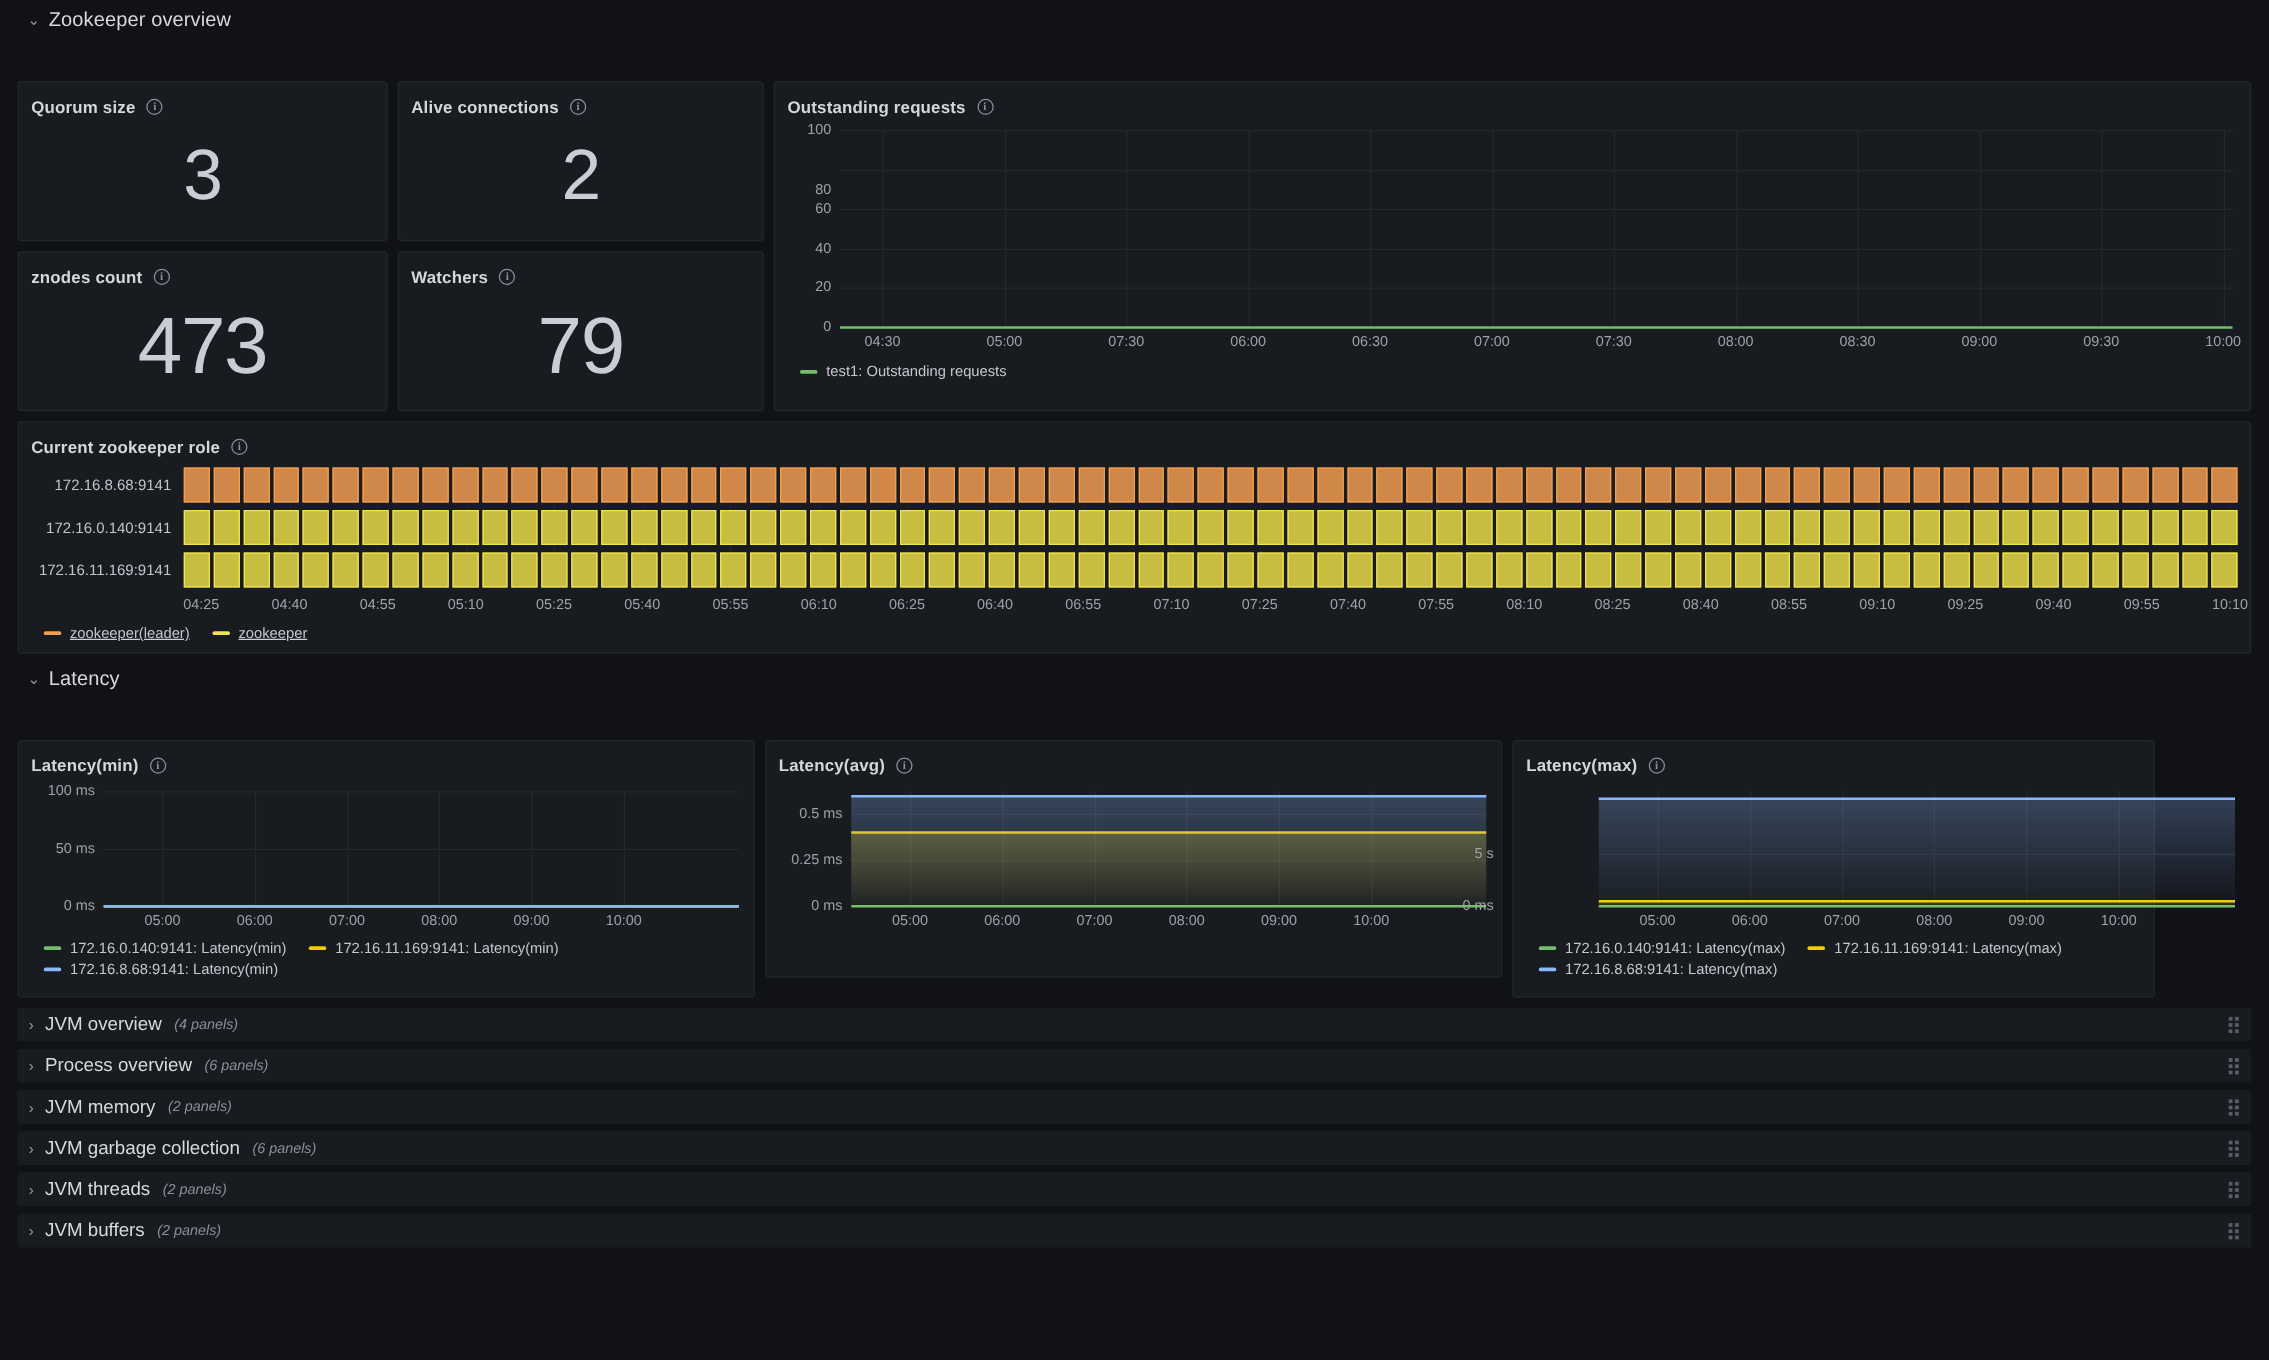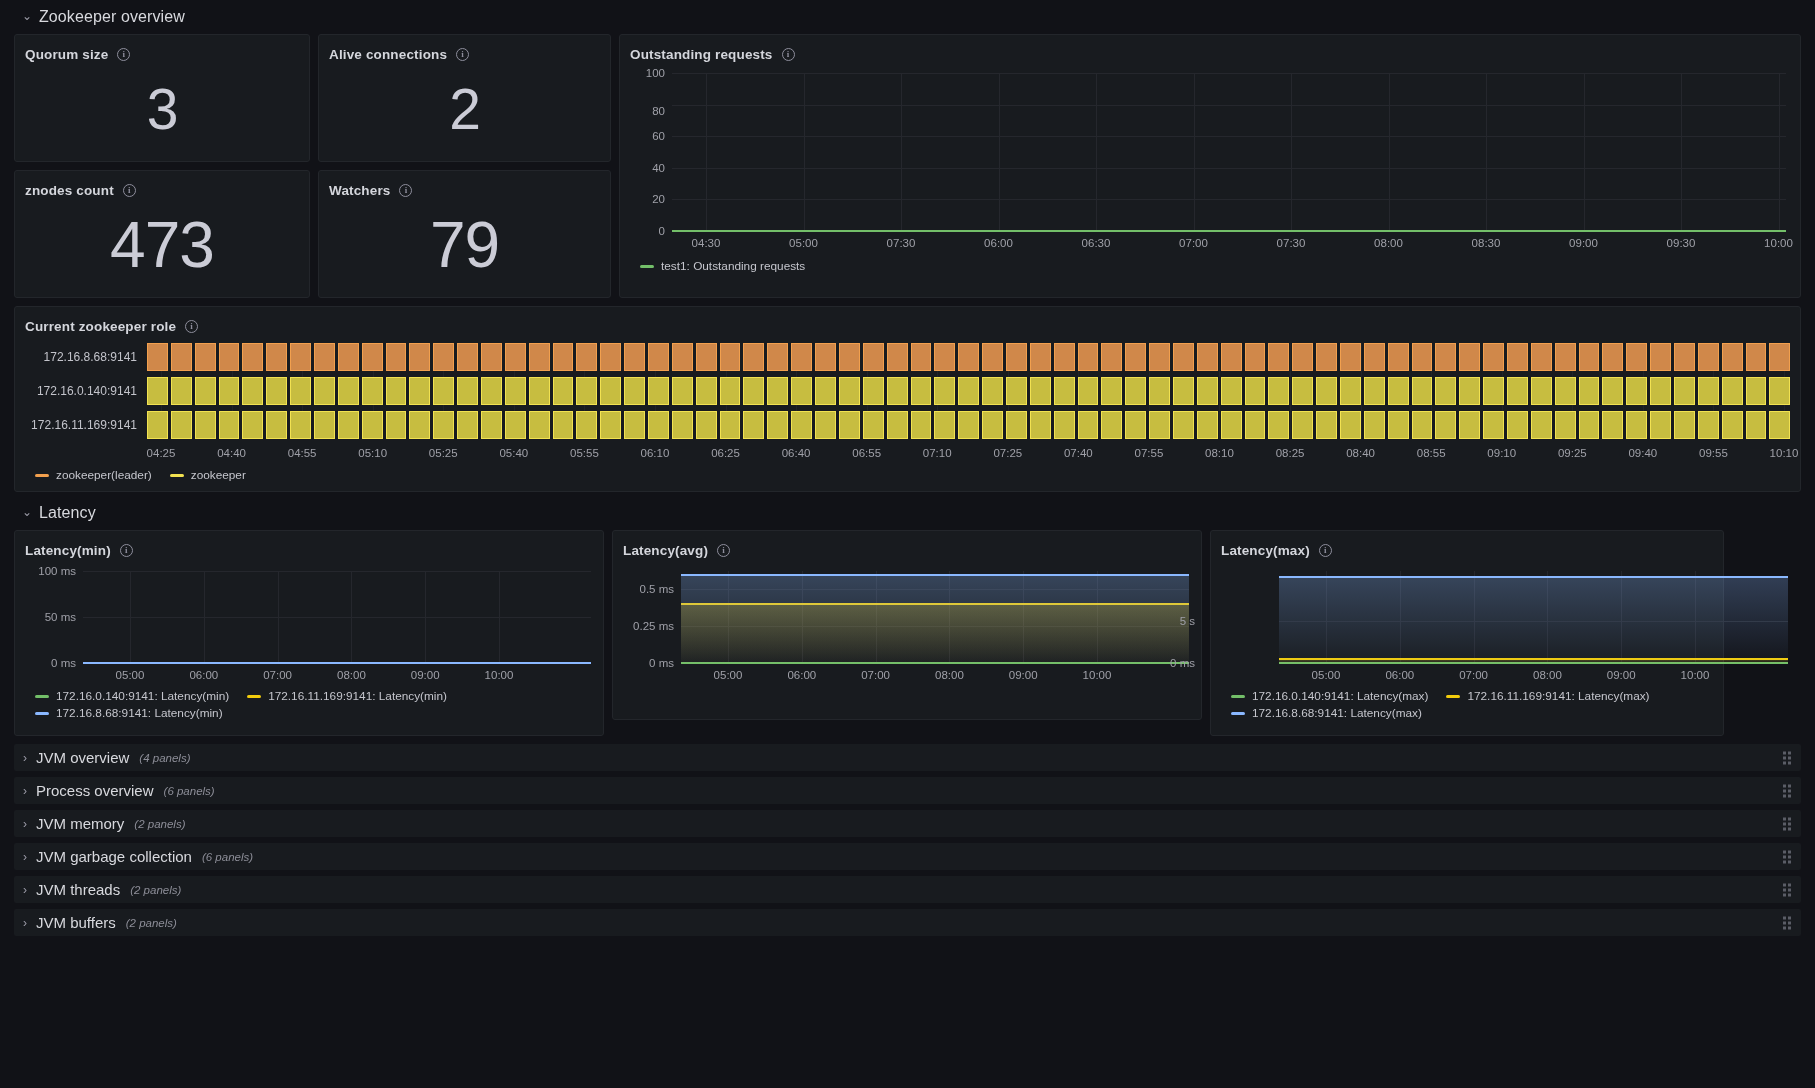--- a/index.html
+++ b/index.html
@@ -28,20 +28,21 @@
   .row-header .row-title {
     font-size: 16px; font-weight: 500; color: #d8d9de; letter-spacing: .1px;
   }
 
   
   .panel {
     background: #181b1f;
     border: 1px solid #23262b;
     border-radius: 3px;
     position: relative;
+    margin-top: 31px;
   }
   .panel-title {
     display: flex; align-items: center; gap: 9px;
     padding: 8px 10px 0 10px;
     font-size: 13.5px; font-weight: 600; color: #d4d6dc;
     letter-spacing: .15px;
     height: 30px;
   }
   .info-icon {
     width: 13px; height: 13px; border-radius: 50%;
@@ -168,21 +169,21 @@
     <div class="panel" style="width:1182px;height:264px;">
       <div class="panel-title">
         <span>Outstanding requests</span>
         <span class="info-icon">i</span>
       </div>
       <div class="ts-body" id="or-body" style="height:192px;">
           <div class="ytick" style="top:166px;right:1135px;">0</div>
           <div class="ytick" style="top:134.4px;right:1135px;">20</div>
           <div class="ytick" style="top:102.8px;right:1135px;">40</div>
           <div class="ytick" style="top:71.2px;right:1135px;">60</div>
-          <div class="ytick" style="top:46px;right:1135px;">80</div>
+          <div class="ytick" style="top:56px;right:1135px;">80</div>
           <div class="ytick" style="top:8px;right:1135px;">100</div>
           <div class="xtick" style="left:86px;top:172px;">04:30</div>
           <div class="xtick" style="left:183.5px;top:172px;">05:00</div>
           <div class="xtick" style="left:281px;top:172px;">07:30</div>
           <div class="xtick" style="left:378.5px;top:172px;">06:00</div>
           <div class="xtick" style="left:476px;top:172px;">06:30</div>
           <div class="xtick" style="left:573.5px;top:172px;">07:00</div>
           <div class="xtick" style="left:671px;top:172px;">07:30</div>
           <div class="xtick" style="left:768.5px;top:172px;">08:00</div>
           <div class="xtick" style="left:866px;top:172px;">08:30</div>
@@ -486,21 +487,21 @@
           <div class="stl-cell" style="background:#c7bd40;border:1.2px solid #f2e251;"></div>
           <div class="stl-cell" style="background:#c7bd40;border:1.2px solid #f2e251;"></div>
           <div class="stl-cell" style="background:#c7bd40;border:1.2px solid #f2e251;"></div>
           <div class="stl-cell" style="background:#c7bd40;border:1.2px solid #f2e251;"></div>
           <div class="stl-cell" style="background:#c7bd40;border:1.2px solid #f2e251;"></div>
           <div class="stl-cell" style="background:#c7bd40;border:1.2px solid #f2e251;"></div>
           <div class="stl-cell" style="background:#c7bd40;border:1.2px solid #f2e251;"></div>
           <div class="stl-cell" style="background:#c7bd40;border:1.2px solid #f2e251;"></div>
         </div>
       </div>
-    <div class="legend" id="role-legend" style="padding:3px 0 0 20px;">
+    <div class="legend" id="role-legend" style="padding:3px 0 0 20px;text-decoration:underline;">
         <div class="legend-item">
           <span class="legend-swatch" style="background:#f2a04e;"></span>
           <span>zookeeper(leader)</span>
         </div>
         <div class="legend-item">
           <span class="legend-swatch" style="background:#f2e251;"></span>
           <span>zookeeper</span>
         </div>
       </div>
   </div>

